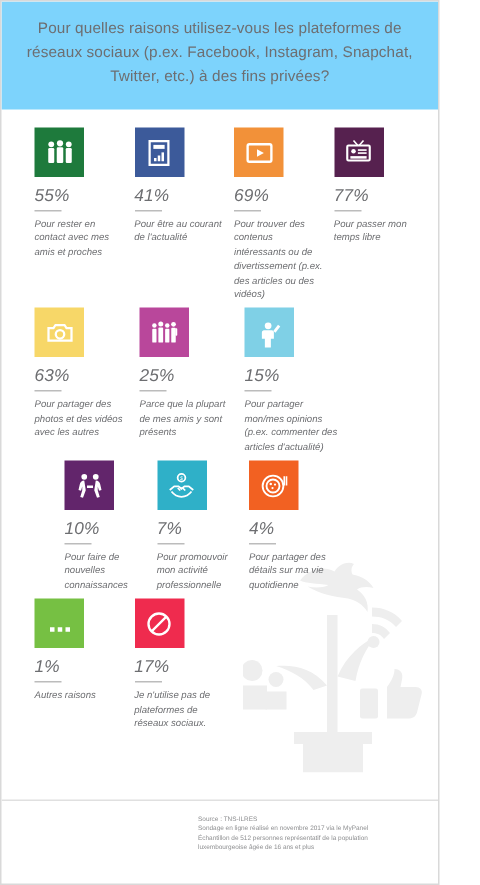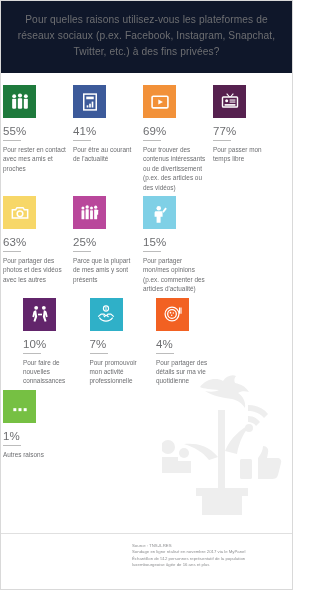--- a/index.html
+++ b/index.html
@@ -19,21 +19,21 @@
     width: 293px;
     height: 590px;
     position: relative;
     box-sizing: border-box;
     border: 1px solid #d9d9d9;
     background: #ffffff;
     overflow: hidden;
   }
   
   .header {
-    background: #0f172a;
+    background: #7dd3fc;
     padding: 11px 14px 13px 14px;
     box-sizing: border-box;
   }
   .header-title {
     font-size: 10.2px;
     line-height: 16px;
     color: #6d6e71;
     text-align: center;
     letter-spacing: 0.1px;
   }
@@ -44,22 +44,23 @@
     bottom: 74px;
     width: 128px;
     height: 150px;
     pointer-events: none;
     z-index: 0;
   }
   
   .body {
     position: relative;
     z-index: 1;
-    padding: 12px 10px 0 2px;
-    box-sizing: border-box;
+    padding: 12px 10px 0 22px;
+    box-sizing: border-box;
+    font-style: italic;
   }
   .row {
     display: flex;
     align-items: flex-start;
   }
   .cell {
     width: 63px;
     margin-right: 7px;
     box-sizing: border-box;
   }
@@ -334,20 +335,31 @@
             <rect x="4" y="14.6" width="3.6" height="3.6"></rect>
             <rect x="10.2" y="14.6" width="3.6" height="3.6"></rect>
             <rect x="16.4" y="14.6" width="3.6" height="3.6"></rect>
           </svg>
         </div>
         <div class="pct">1%</div>
         <div class="rule"></div>
         <div class="desc">Autres raisons</div>
       </div>
 
+      <div class="cell">
+        <div class="icon-box" style="background:#ef2b4e">
+          <svg viewBox="0 0 24 24" width="20" height="20" fill="none" stroke="#ffffff" stroke-width="1.9">
+            <circle cx="12" cy="12" r="8.4"></circle>
+            <path d="M6.1 17.9 L17.9 6.1"></path>
+          </svg>
+        </div>
+        <div class="pct">17%</div>
+        <div class="rule"></div>
+        <div class="desc">Je n'utilise pas de plateformes de réseaux sociaux.</div>
+      </div>
 
       <div class="cell"></div>
       <div class="cell"></div>
 
     </div>
 
   </div>
 
   <div class="footer">
     <div class="source">

